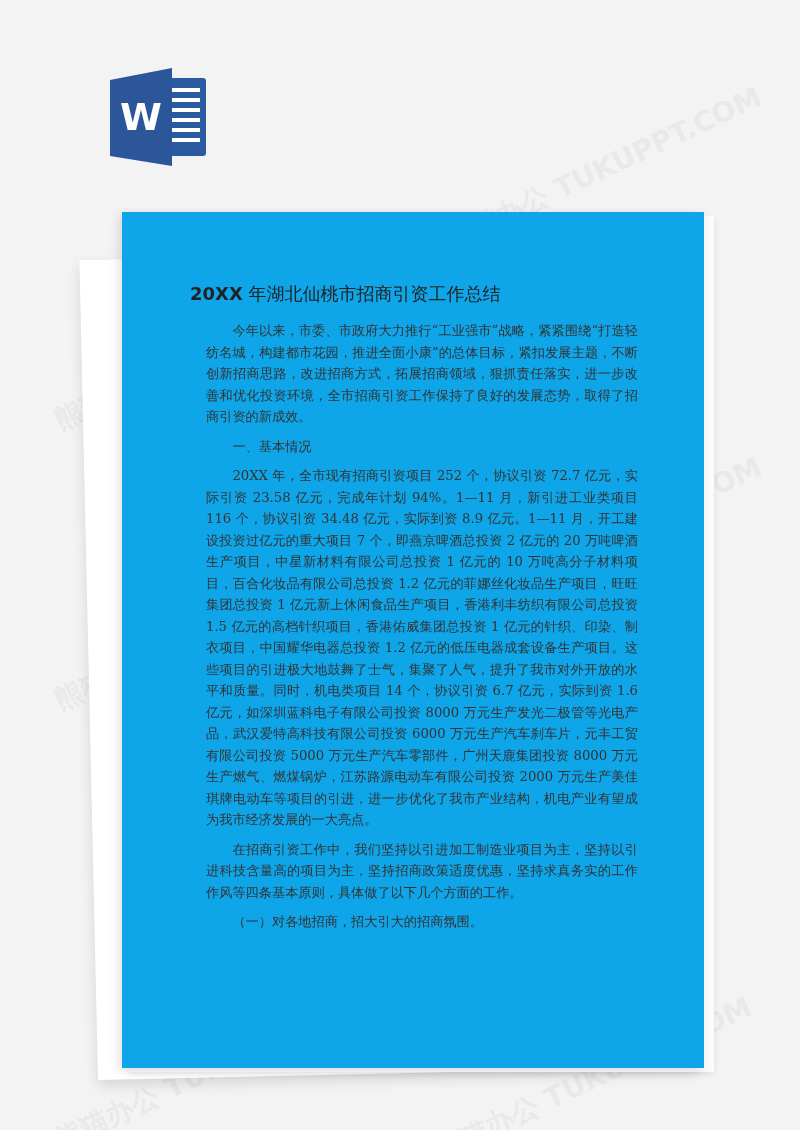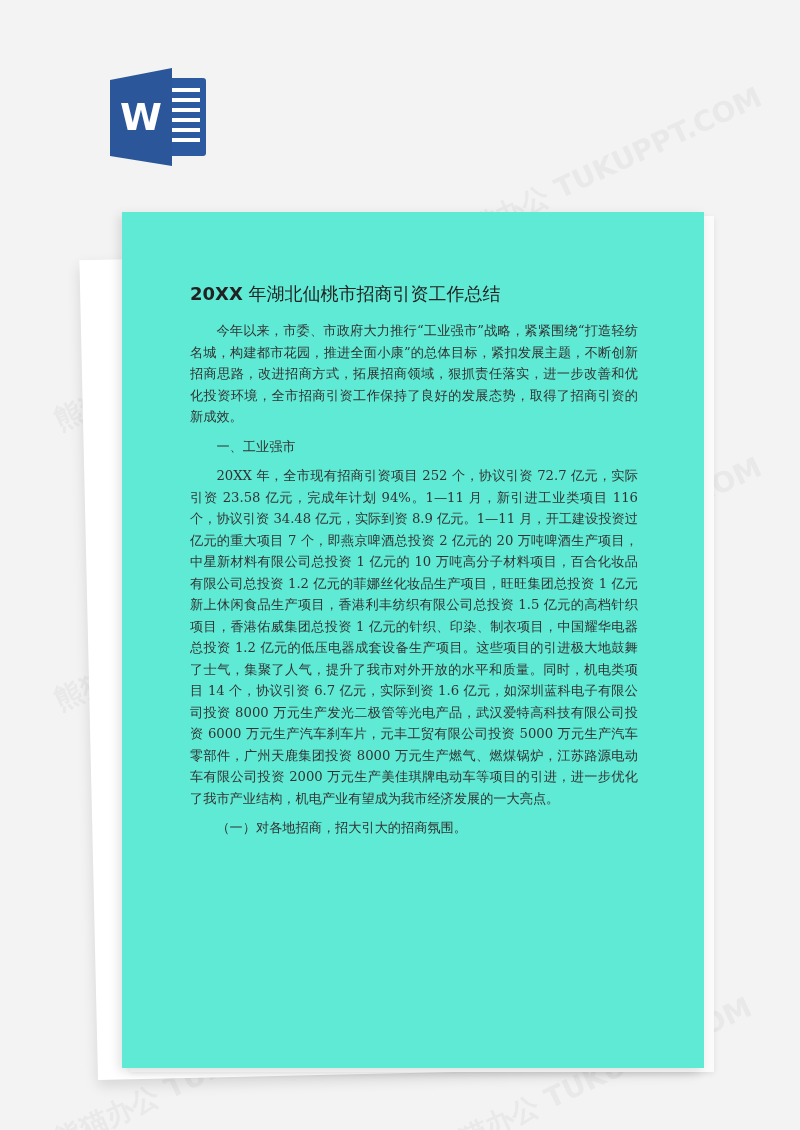--- a/index.html
+++ b/index.html
@@ -23,35 +23,35 @@
     transform-origin:left bottom;
     box-shadow:0 6px 14px rgba(0,0,0,0.12);
   }
   .mid-page {
     position:absolute; left:130px; top:216px; width:584px; height:856px;
     background:#fbfbfb;
     box-shadow:0 2px 6px rgba(0,0,0,0.08);
   }
   .page {
     position:absolute; left:122px; top:212px; width:582px; height:856px;
-    background:#5eead4;
+    background:#0ea5e9;
     box-shadow:-3px 3px 10px rgba(0,0,0,0.12);
   }
   .doc-title {
     position:absolute; left:68px; top:70px;
     font-family:"DejaVu Sans", sans-serif;
     font-size:18px; color:#222; white-space:nowrap;
   }
   .doc-title b { font-weight:700; }
   .body-text {
     position:absolute; left:68px; top:108px; width:448px;
     font-size:13.2px; line-height:21.5px; color:#333;
     text-align:justify;
   }
-  .body-text p { margin:0 0 8px 0; text-indent:2em; }
+  .body-text p { margin:0 0 8px 16px; text-indent:2em; }
   .body-text p.heading { margin-bottom:8px; }
   .watermark {
     position:absolute; font-family:"DejaVu Sans", sans-serif;
     font-size:28px; font-weight:700; color:rgba(150,150,150,0.10);
     transform:rotate(-25deg); white-space:nowrap; pointer-events:none;
   }
 </style>
 </head>
 <body>
 
@@ -82,17 +82,18 @@
 
 <div class="back-page"></div>
 <div class="mid-page"></div>
 
 <div class="page">
   <div class="doc-title">
     <b>20XX</b><span> 年湖北仙桃市招商引资工作总结</span>
   </div>
   <div class="body-text">
     <p>今年以来，市委、市政府大力推行“工业强市”战略，紧紧围绕“打造轻纺名城，构建都市花园，推进全面小康”的总体目标，紧扣发展主题，不断创新招商思路，改进招商方式，拓展招商领域，狠抓责任落实，进一步改善和优化投资环境，全市招商引资工作保持了良好的发展态势，取得了招商引资的新成效。</p>
-    <p class="heading">一、工业强市</p>
+    <p class="heading">一、基本情况</p>
     <p>20XX 年，全市现有招商引资项目 252 个，协议引资 72.7 亿元，实际引资 23.58 亿元，完成年计划 94%。1—11 月，新引进工业类项目 116 个，协议引资 34.48 亿元，实际到资 8.9 亿元。1—11 月，开工建设投资过亿元的重大项目 7 个，即燕京啤酒总投资 2 亿元的 20 万吨啤酒生产项目，中星新材料有限公司总投资 1 亿元的 10 万吨高分子材料项目，百合化妆品有限公司总投资 1.2 亿元的菲娜丝化妆品生产项目，旺旺集团总投资 1 亿元新上休闲食品生产项目，香港利丰纺织有限公司总投资 1.5 亿元的高档针织项目，香港佑威集团总投资 1 亿元的针织、印染、制衣项目，中国耀华电器总投资 1.2 亿元的低压电器成套设备生产项目。这些项目的引进极大地鼓舞了士气，集聚了人气，提升了我市对外开放的水平和质量。同时，机电类项目 14 个，协议引资 6.7 亿元，实际到资 1.6 亿元，如深圳蓝科电子有限公司投资 8000 万元生产发光二极管等光电产品，武汉爱特高科技有限公司投资 6000 万元生产汽车刹车片，元丰工贸有限公司投资 5000 万元生产汽车零部件，广州天鹿集团投资 8000 万元生产燃气、燃煤锅炉，江苏路源电动车有限公司投资 2000 万元生产美佳琪牌电动车等项目的引进，进一步优化了我市产业结构，机电产业有望成为我市经济发展的一大亮点。</p>
+    <p>在招商引资工作中，我们坚持以引进加工制造业项目为主，坚持以引进科技含量高的项目为主，坚持招商政策适度优惠，坚持求真务实的工作作风等四条基本原则，具体做了以下几个方面的工作。</p>
     <p class="heading">（一）对各地招商，招大引大的招商氛围。</p>
   </div>
 </div>
 
 </body></html>

